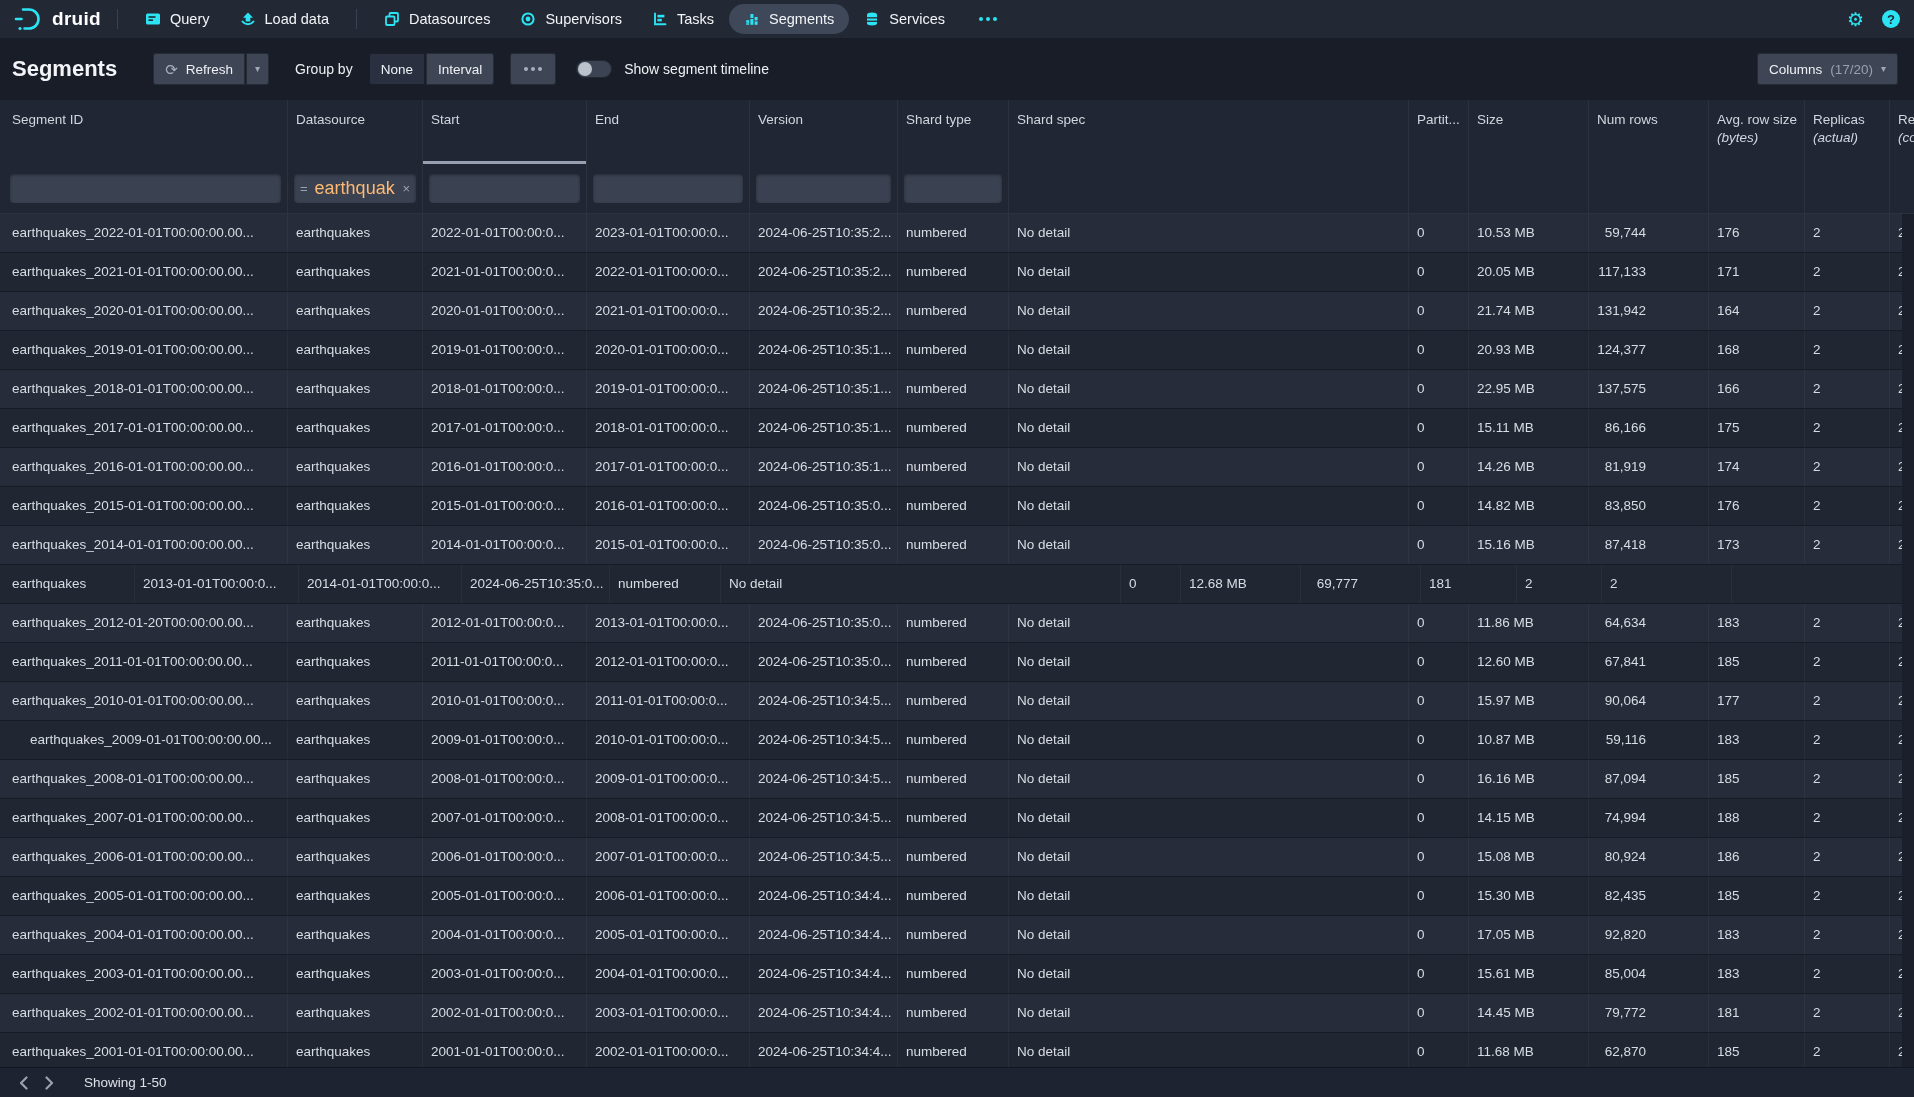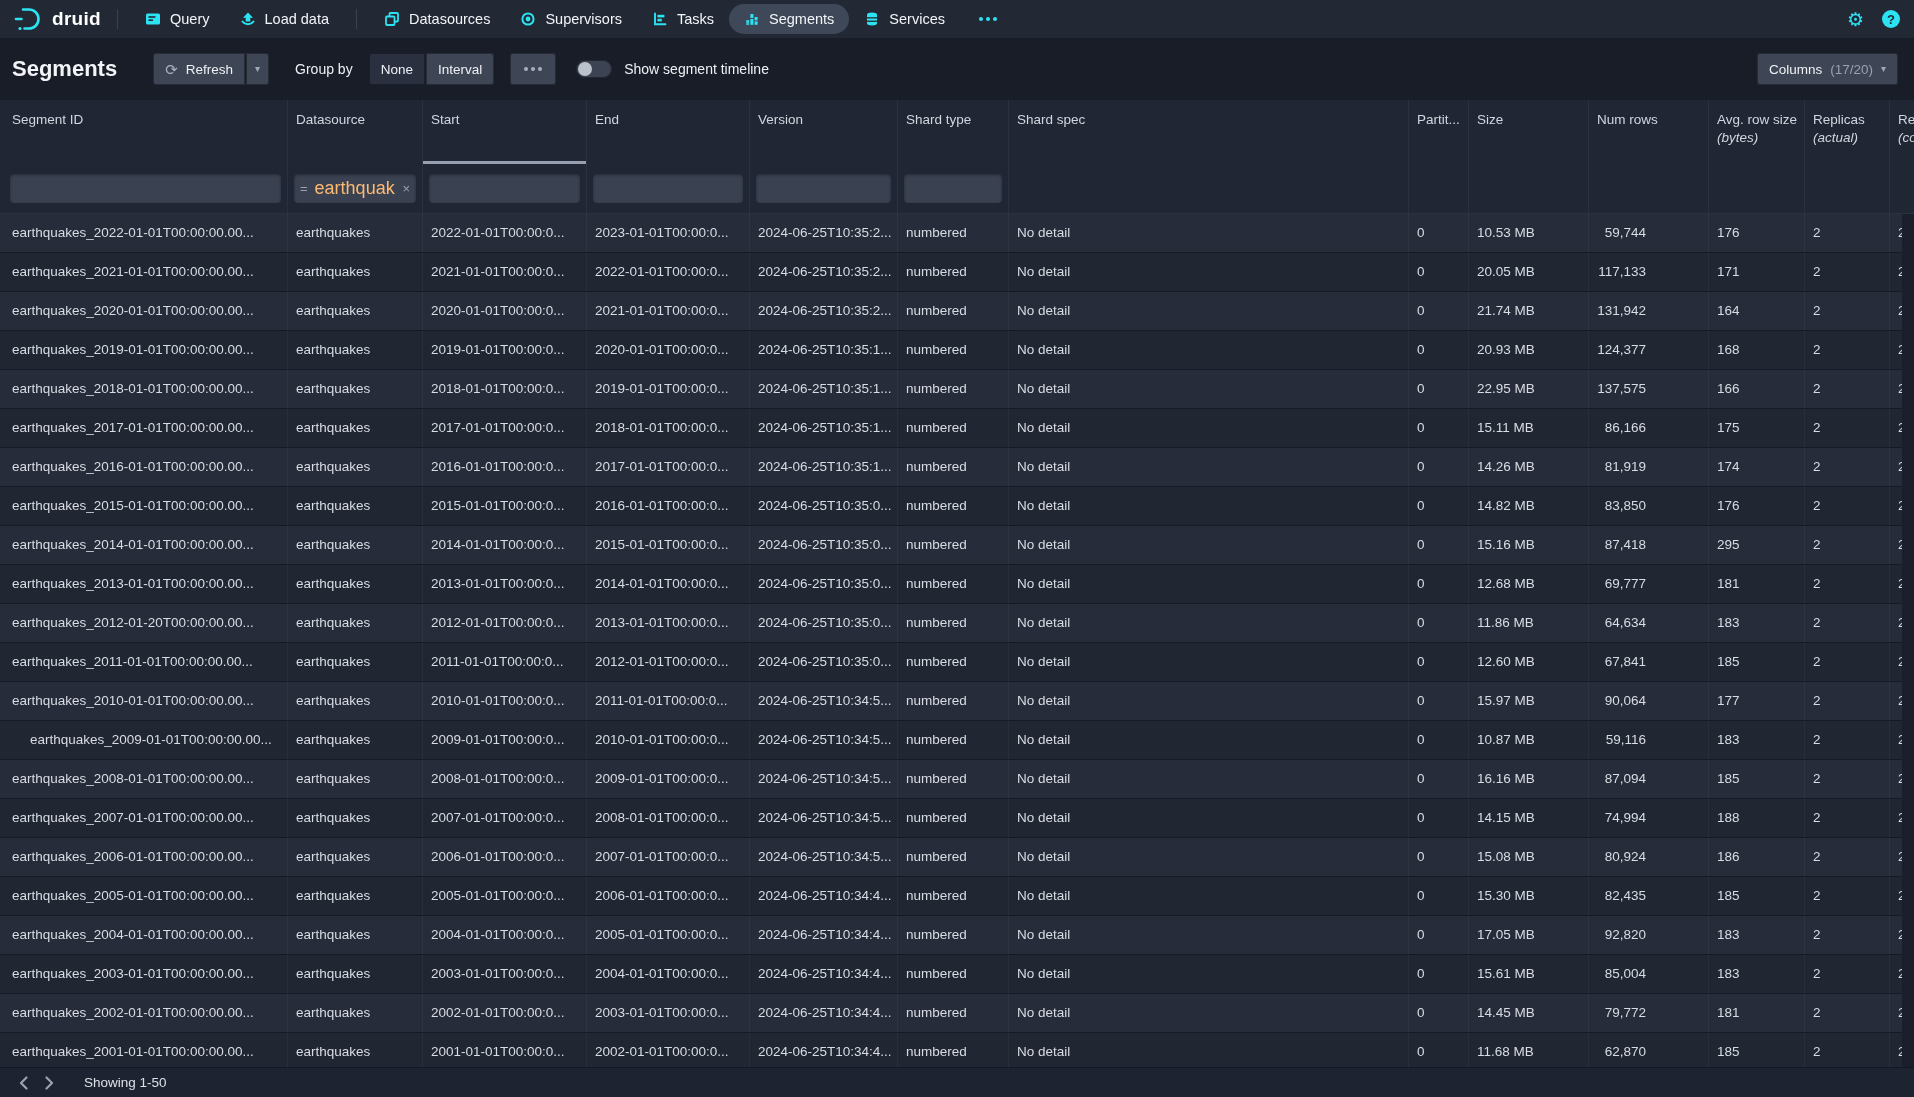--- a/index.html
+++ b/index.html
@@ -414,26 +414,25 @@
         <div class="td" style="width: 288px;">earthquakes_2014-01-01T00:00:00.00...</div>
         <div class="td" style="width: 135px;">earthquakes</div>
         <div class="td" style="width: 164px;">2014-01-01T00:00:0...</div>
         <div class="td" style="width: 163px;">2015-01-01T00:00:0...</div>
         <div class="td" style="width: 148px;">2024-06-25T10:35:0...</div>
         <div class="td" style="width: 111px;">numbered</div>
         <div class="td" style="width: 400px;">No detail</div>
         <div class="td" style="width: 60px;">0</div>
         <div class="td" style="width: 120px;">15.16 MB</div>
         <div class="td" style="width: 120px; text-align: right; padding-right: 62px;">87,418</div>
-        <div class="td" style="width: 96px;">295</div>
-        <div class="td" style="width: 85px;">2</div>
-        <div class="td" style="width: 130px;">2</div>
-      </div>
-      <div class="tr even">
-        <div class="td" style="width: 288px;">earthquakes_2013-01-01T00:00:00.00...</div>
+        <div class="td" style="width: 96px;">173</div>
+        <div class="td" style="width: 85px;">2</div>
+        <div class="td" style="width: 130px;">2</div>
+      </div>
+      <div class="tr even">
         <div class="td" style="width: 135px;">earthquakes</div>
         <div class="td" style="width: 164px;">2013-01-01T00:00:0...</div>
         <div class="td" style="width: 163px;">2014-01-01T00:00:0...</div>
         <div class="td" style="width: 148px;">2024-06-25T10:35:0...</div>
         <div class="td" style="width: 111px;">numbered</div>
         <div class="td" style="width: 400px;">No detail</div>
         <div class="td" style="width: 60px;">0</div>
         <div class="td" style="width: 120px;">12.68 MB</div>
         <div class="td" style="width: 120px; text-align: right; padding-right: 62px;">69,777</div>
         <div class="td" style="width: 96px;">181</div>

